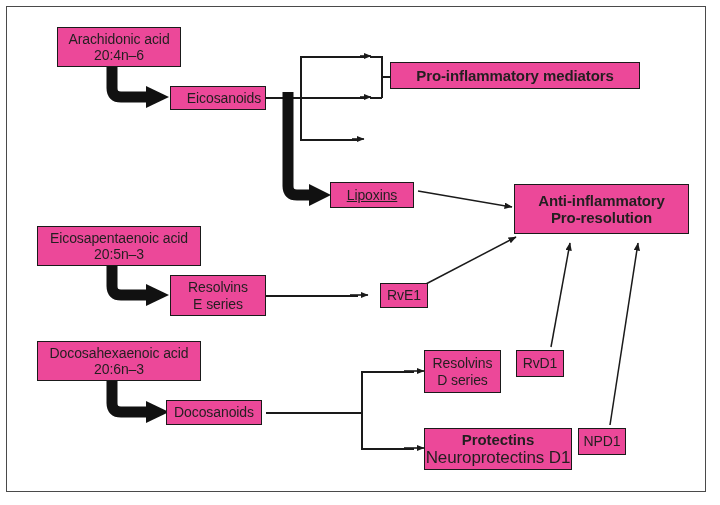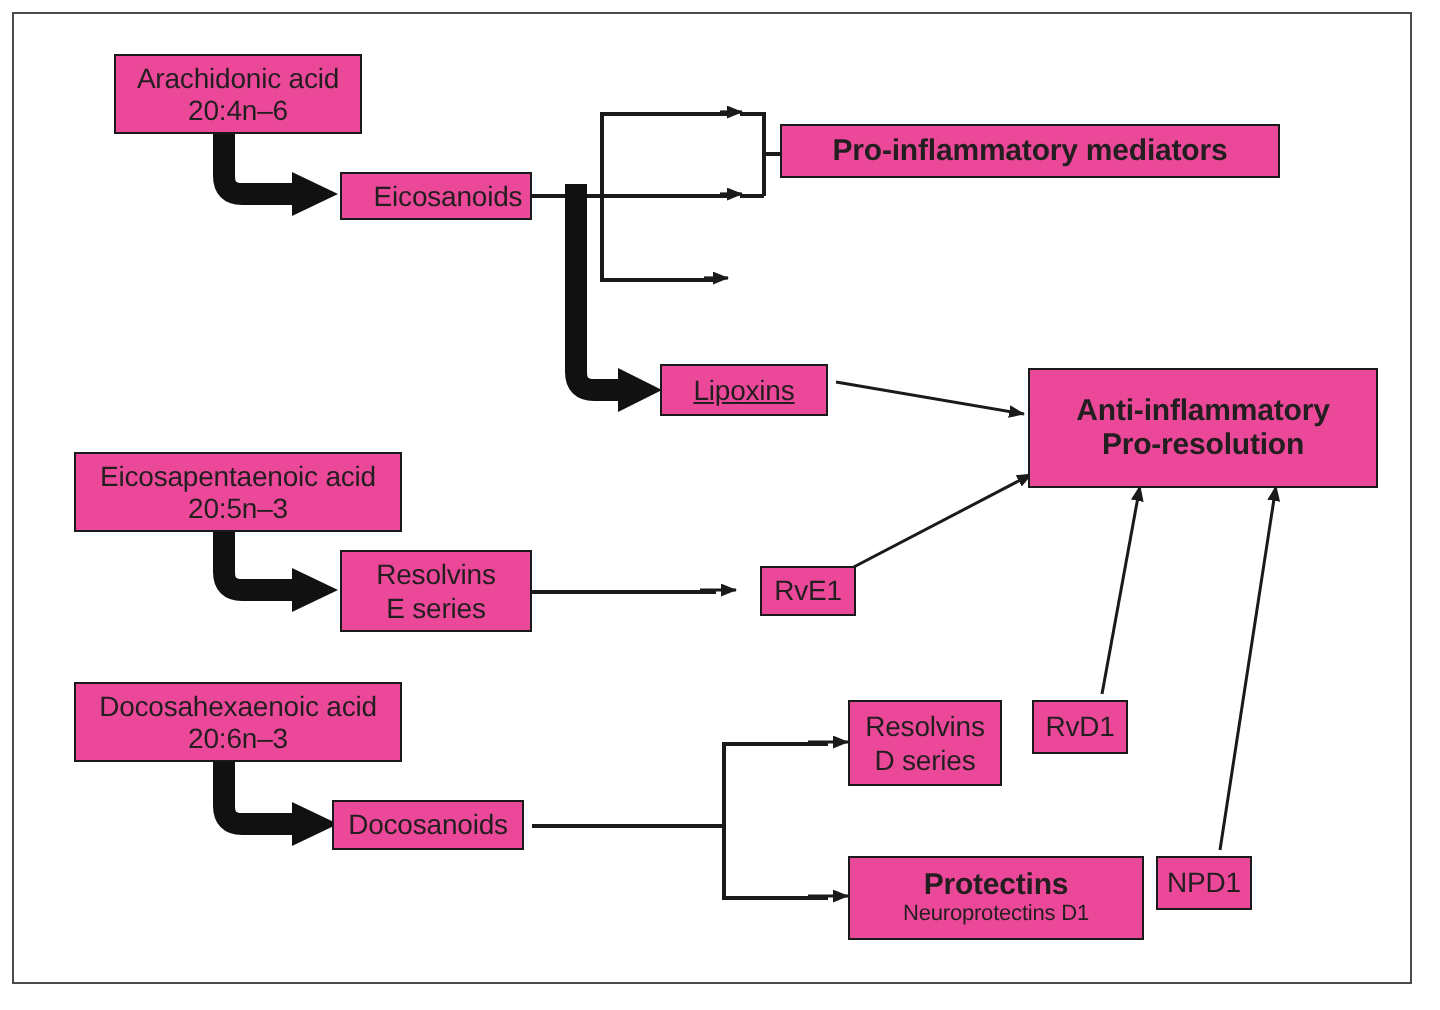--- a/index.html
+++ b/index.html
@@ -28,31 +28,31 @@
     align-items:center;
     justify-content:center;
     text-align:center;
     color:#231f20;
     line-height:1.15;
     letter-spacing:-0.1px;
     z-index:3;
   }
   .node .ln{display:block;white-space:nowrap;}
   .bold{font-weight:bold;}
-  .fs13{font-size:11px;}
+  .fs13{font-size:17px;}
   .fs14{font-size:14px;}
   .fs15{font-size:15px;}
 
   
   #box-aa        {left:57px; top:27px;  width:124px; height:40px;}
   #box-eico      {left:170px;top:86px;  width:96px;  height:24px;padding-left:12px;}
   #box-proinf    {left:390px;top:62px;  width:250px; height:27px;}
   #box-eets      {left:364px;top:118px; width:46px;  height:44px;}
   #box-lipoxins  {left:330px;top:182px; width:84px;  height:26px;text-decoration:underline;}
-  #box-anti      {left:514px;top:184px; width:175px; height:60px;}
+  #box-anti      {left:514px;top:184px; width:175px; height:50px;}
   #box-epa       {left:37px; top:226px; width:164px; height:40px;}
   #box-rve       {left:170px;top:275px; width:96px;  height:41px;}
   #box-rve1      {left:368px;top:283px; width:48px;  height:25px;margin-left:12px;}
   #box-dha       {left:37px; top:341px; width:164px; height:40px;}
   #box-doco      {left:166px;top:400px; width:96px;  height:25px;}
   #box-rvd       {left:424px;top:350px; width:77px;  height:43px;}
   #box-rvd1      {left:516px;top:350px; width:48px;  height:27px;}
   #box-protect   {left:424px;top:428px; width:148px; height:42px;}
   #box-npd1      {left:578px;top:428px; width:48px;  height:27px;}
 

